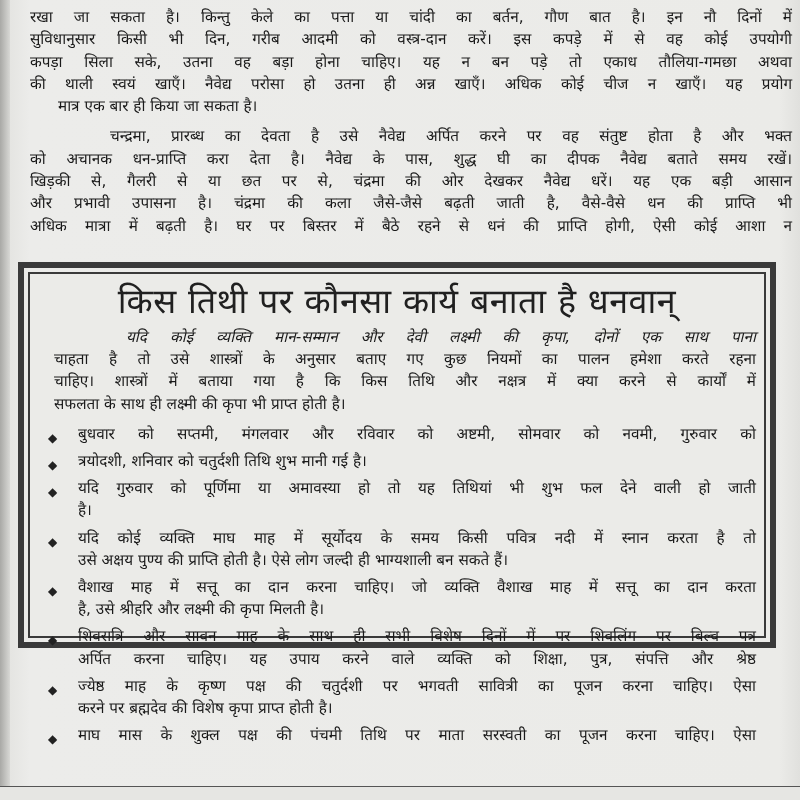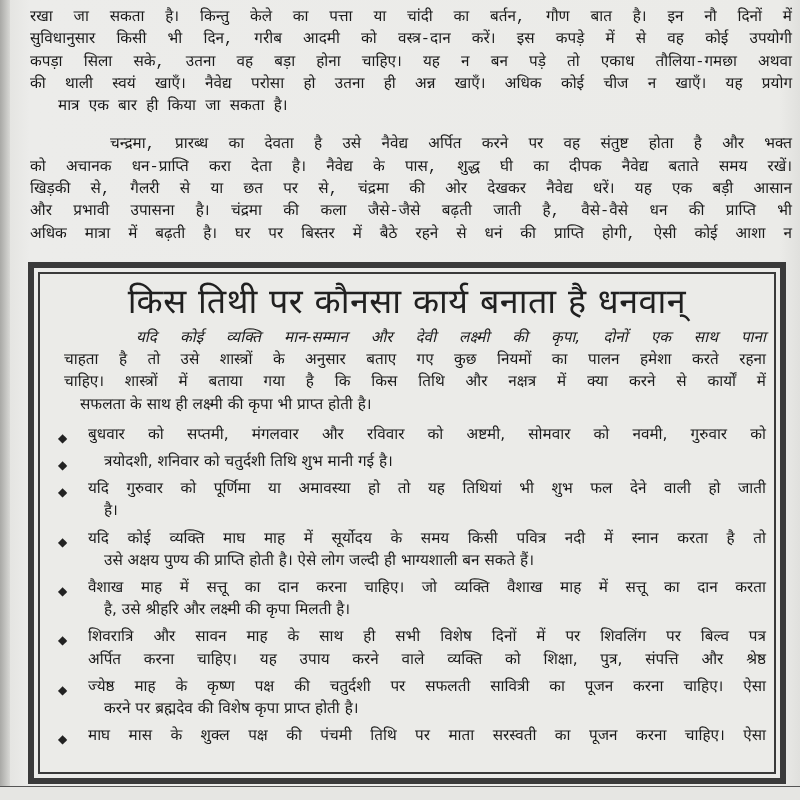--- a/index.html
+++ b/index.html
@@ -15,50 +15,49 @@
       background: linear-gradient(90deg, #cfcfcc 0px, #e4e4e1 8px, #ececea 30px, #ebebe8 780px, #e0e0dd 800px);
     }
     .gutter {
       position: absolute; left: 0; top: 0; width: 10px; height: 800px;
       background: linear-gradient(90deg, #a9a9a6, #d8d8d5);
     }
     .top-article {
       position: absolute; left: 30px; top: 6px; width: 762px;
       font-size: 15.3px; line-height: 22.3px;
       text-align: justify;
-      font-family: Liberation Mono, monospace;
     }
     .top-article p { margin: 0; }
     .top-article .line { display: block; text-align-last: justify; white-space: nowrap; }
     .top-article .line.last { text-align-last: left; margin-left: 28px; }
     .indent { padding-left: 80px; }
 
     .box-outer {
-      position: absolute; left: 28px; top: 262px; width: 758px; height: 522px;
+      position: absolute; left: 18px; top: 262px; width: 758px; height: 386px;
       border: 6px solid #3a3a3a;
       box-sizing: border-box;
     }
     .box-inner {
       position: absolute; left: 4px; top: 4px; right: 4px; bottom: 4px;
       border: 2px solid #3a3a3a;
       background: #ebebe8;
     }
     .box-title {
       position: absolute; left: 0; right: 0; top: 4px;
       text-align: center;
       font-size: 34px; line-height: 46px;
       color: #202020;
       letter-spacing: 0.5px;
     }
     .box-body {
       position: absolute; left: 24px; top: 52px; width: 702px;
       font-size: 15.3px; line-height: 22.2px;
     }
     .box-body .line { display: block; text-align-last: justify; white-space: nowrap; text-align: justify; }
-    .box-body .line.last { text-align-last: left; margin-left: 16px; }
+    .box-body .line.last { text-align-last: left; }
     .intro .line.first { padding-left: 72px; font-style: italic; }
     .bullets { margin-top: 8px; }
     .bullet { position: relative; padding-left: 24px; margin-bottom: 5px; }
     .bullet .dot {
       position: absolute; left: -6px; top: 4px;
       font-size: 12px; color: #222;
     }
     .bottom-strip {
       position: absolute; left: 0; top: 786px; width: 800px; height: 14px;
       border-top: 1px solid #555;
@@ -72,21 +71,21 @@
   <div class="gutter"></div>
 
   <div class="top-article">
     <p>
       <span class="line">रखा जा सकता है। किन्तु केले का पत्ता या चांदी का बर्तन, गौण बात है। इन नौ दिनों में</span>
       <span class="line">सुविधानुसार किसी भी दिन, गरीब आदमी को वस्त्र-दान करें। इस कपड़े में से वह कोई उपयोगी</span>
       <span class="line">कपड़ा सिला सके, उतना वह बड़ा होना चाहिए। यह न बन पड़े तो एकाध तौलिया-गमछा अथवा</span>
       <span class="line">की थाली स्वयं खाएँ। नैवेद्य परोसा हो उतना ही अन्न खाएँ। अधिक कोई चीज न खाएँ। यह प्रयोग</span>
       <span class="line last">मात्र एक बार ही किया जा सकता है।</span>
     </p>
-    <p style="margin-top:16px;">
+    <p style="margin-top:8px;">
       <span class="line indent">चन्द्रमा, प्रारब्ध का देवता है उसे नैवेद्य अर्पित करने पर वह संतुष्ट होता है और भक्त</span>
       <span class="line">को अचानक धन-प्राप्ति करा देता है। नैवेद्य के पास, शुद्ध घी का दीपक नैवेद्य बताते समय रखें।</span>
       <span class="line">खिड़की से, गैलरी से या छत पर से, चंद्रमा की ओर देखकर नैवेद्य धरें। यह एक बड़ी आसान</span>
       <span class="line">और प्रभावी उपासना है। चंद्रमा की कला जैसे-जैसे बढ़ती जाती है, वैसे-वैसे धन की प्राप्ति भी</span>
       <span class="line">अधिक मात्रा में बढ़ती है। घर पर बिस्तर में बैठे रहने से धनं की प्राप्ति होगी, ऐसी कोई आशा न</span>
     </p>
   </div>
 
   <div class="box-outer">
     <div class="box-inner">
@@ -124,21 +123,21 @@
             <span class="line">वैशाख माह में सत्तू का दान करना चाहिए। जो व्यक्ति वैशाख माह में सत्तू का दान करता</span>
             <span class="line last">है, उसे श्रीहरि और लक्ष्मी की कृपा मिलती है।</span>
           </div>
           <div class="bullet">
             <span class="dot">◆</span>
             <span class="line">शिवरात्रि और सावन माह के साथ ही सभी विशेष दिनों में पर शिवलिंग पर बिल्व पत्र</span>
             <span class="line">अर्पित करना चाहिए। यह उपाय करने वाले व्यक्ति को शिक्षा, पुत्र, संपत्ति और श्रेष्ठ</span>
           </div>
           <div class="bullet">
             <span class="dot">◆</span>
-            <span class="line">ज्येष्ठ माह के कृष्ण पक्ष की चतुर्दशी पर सफलती सावित्री का पूजन करना चाहिए। ऐसा</span>
+            <span class="line">ज्येष्ठ माह के कृष्ण पक्ष की चतुर्दशी पर भगवती सावित्री का पूजन करना चाहिए। ऐसा</span>
             <span class="line last">करने पर ब्रह्मदेव की विशेष कृपा प्राप्त होती है।</span>
           </div>
           <div class="bullet">
             <span class="dot">◆</span>
             <span class="line">माघ मास के शुक्ल पक्ष की पंचमी तिथि पर माता सरस्वती का पूजन करना चाहिए। ऐसा</span>
 
           </div>
         </div>
       </div>
     </div>

